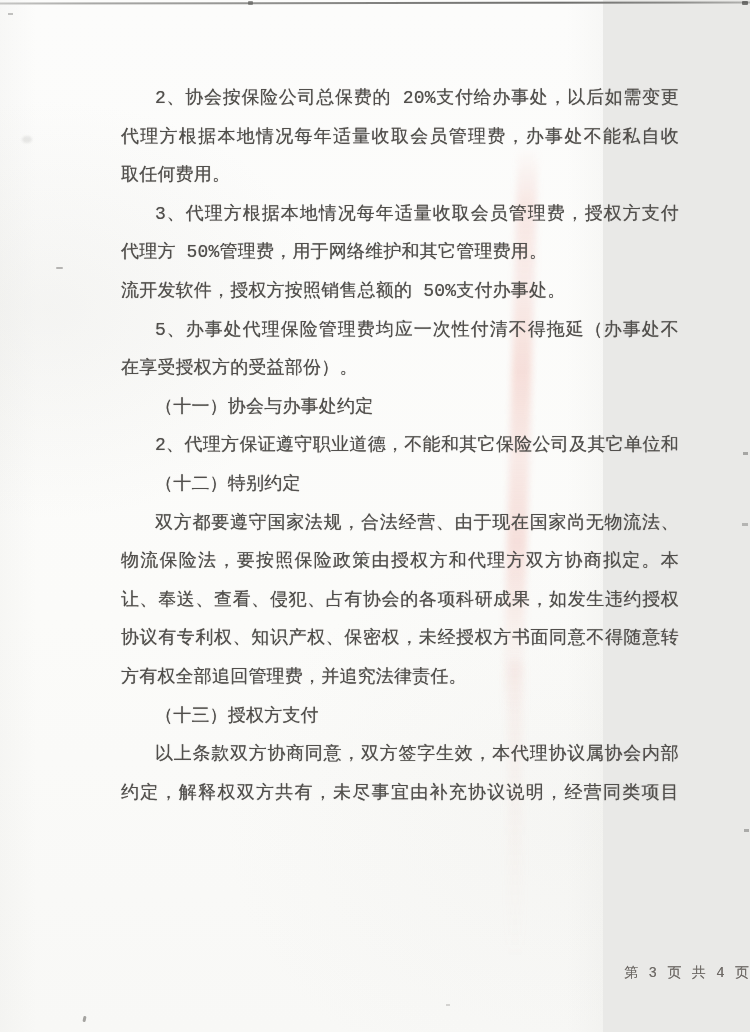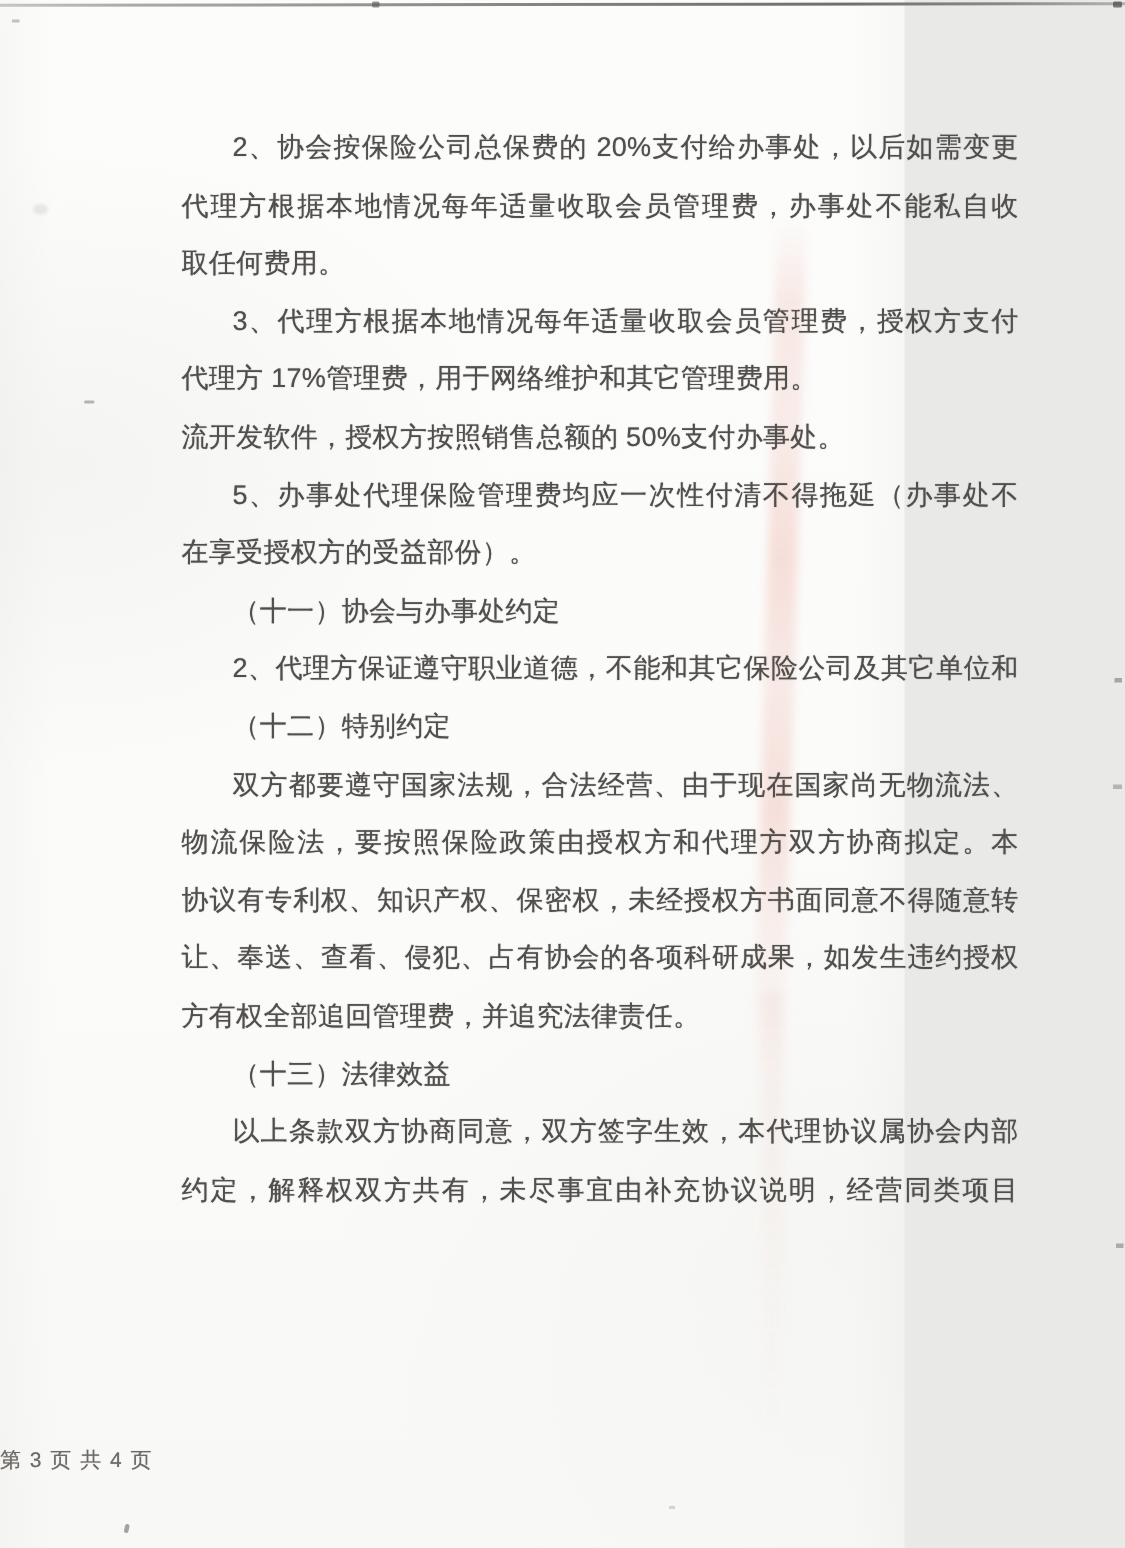--- a/index.html
+++ b/index.html
@@ -9,21 +9,21 @@
     height: 1032px;
     overflow: hidden;
     background: #e9e9e7;
   }
   #scan-page {
     position: relative;
     width: 603px;
     height: 1032px;
     background:
       linear-gradient(180deg, #fcfcfb 0%, #fbfbf9 60%, #f8f8f6 100%);
-    font-family: Liberation Sans, sans-serif;
+    font-family: Liberation Mono, monospace;
   }
   
   #scan-page::before {
     content: "";
     position: absolute;
     inset: 0;
     background:
       radial-gradient(ellipse 400px 300px at 8% 30%, rgba(210,210,206,0.18), transparent 70%),
       radial-gradient(ellipse 500px 400px at 95% 80%, rgba(215,215,210,0.12), transparent 70%),
       linear-gradient(90deg, rgba(205,205,200,0.10) 0%, transparent 6%, transparent 94%, rgba(205,205,200,0.10) 100%);
@@ -130,21 +130,21 @@
   .tline.indent { padding-left: 34px; }
   .tline.indent.fill { padding-left: 34px; }
 
   .page-footer {
     position: absolute;
     left: 0;
     top: 962px;
     width: 750px;
     height: 22px;
     line-height: 22px;
-    text-align: left;
+    text-align: right;
     font-size: 14px;
     color: #6e6a66;
     text-shadow: 0 0 0.5px rgba(110,106,102,0.7);
     letter-spacing: 1px;
   }
 </style>
 </head>
 <body>
 
 <div id="scan-page">
@@ -163,32 +163,32 @@
   <div class="speck sp5"></div>
   <div class="speck sp6"></div>
   <div class="speck sp7"></div>
   <div class="speck sp8"></div>
 
   <div class="text-block">
     <div class="tline indent fill">2、协会按保险公司总保费的 20%支付给办事处，以后如需变更</div>
     <div class="tline fill">代理方根据本地情况每年适量收取会员管理费，办事处不能私自收</div>
     <div class="tline">取任何费用。</div>
     <div class="tline indent fill">3、代理方根据本地情况每年适量收取会员管理费，授权方支付</div>
-    <div class="tline">代理方 17%管理费，用于网络维护和其它管理费用。</div>
+    <div class="tline">代理方 50%管理费，用于网络维护和其它管理费用。</div>
     <div class="tline">流开发软件，授权方按照销售总额的 50%支付办事处。</div>
     <div class="tline indent fill">5、办事处代理保险管理费均应一次性付清不得拖延（办事处不</div>
     <div class="tline">在享受授权方的受益部份）。</div>
     <div class="tline indent">（十一）协会与办事处约定</div>
     <div class="tline indent fill">2、代理方保证遵守职业道德，不能和其它保险公司及其它单位和</div>
     <div class="tline indent">（十二）特别约定</div>
     <div class="tline indent fill">双方都要遵守国家法规，合法经营、由于现在国家尚无物流法、</div>
     <div class="tline fill">物流保险法，要按照保险政策由授权方和代理方双方协商拟定。本</div>
+    <div class="tline fill">让、奉送、查看、侵犯、占有协会的各项科研成果，如发生违约授权</div>
     <div class="tline fill">协议有专利权、知识产权、保密权，未经授权方书面同意不得随意转</div>
-    <div class="tline fill">让、奉送、查看、侵犯、占有协会的各项科研成果，如发生违约授权</div>
     <div class="tline">方有权全部追回管理费，并追究法律责任。</div>
-    <div class="tline indent">（十三）法律效益</div>
+    <div class="tline indent">（十三）授权方支付</div>
     <div class="tline indent fill">以上条款双方协商同意，双方签字生效，本代理协议属协会内部</div>
     <div class="tline fill">约定，解释权双方共有，未尽事宜由补充协议说明，经营同类项目</div>
   </div>
 
   <div class="page-footer">第 3 页 共 4 页</div>
 
 </div>
 
 </body></html>

